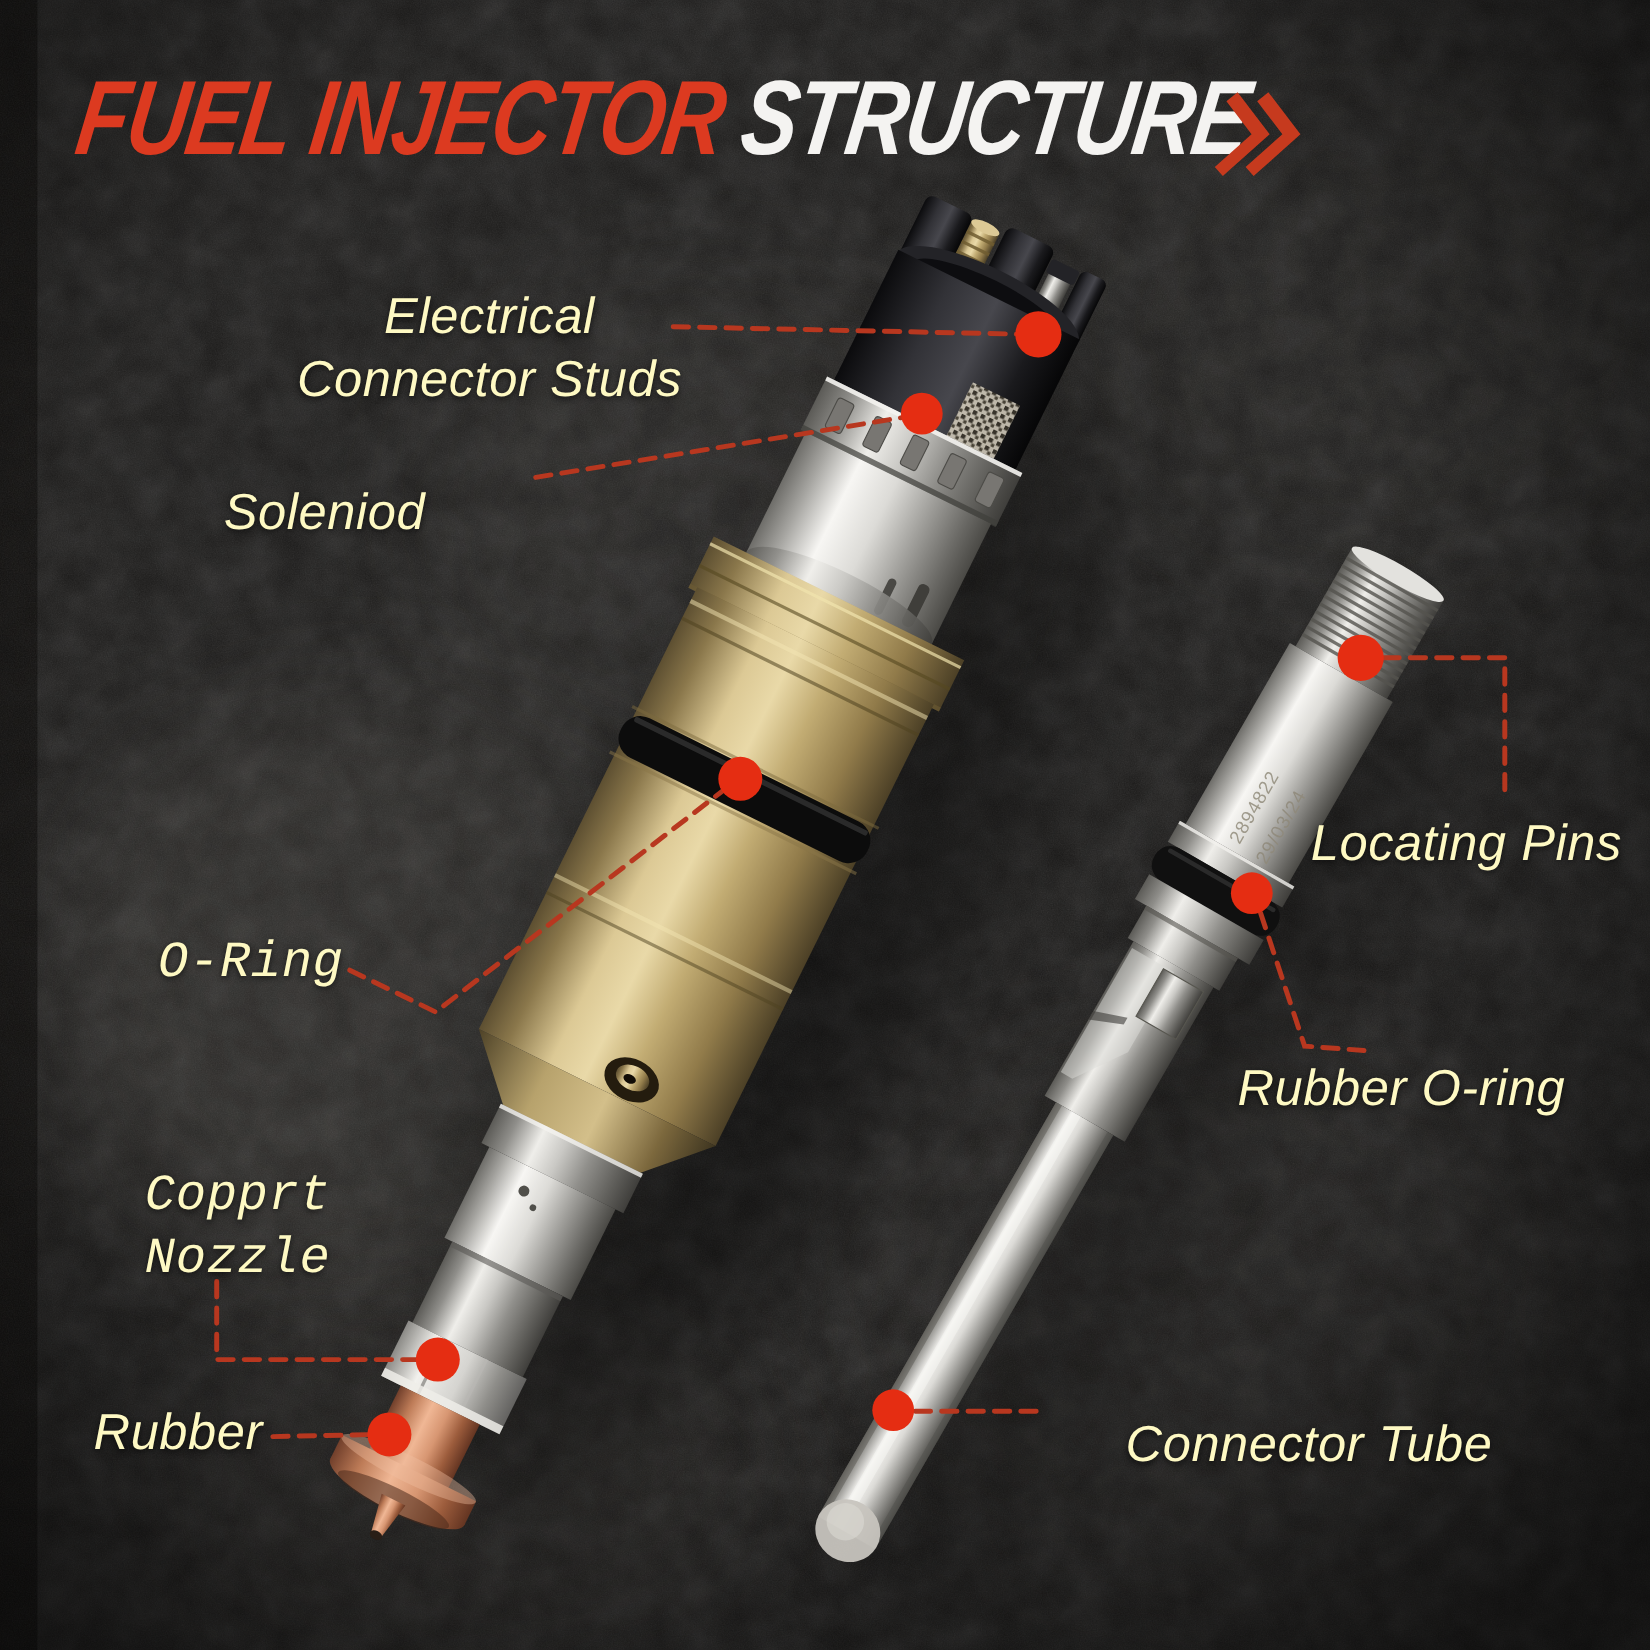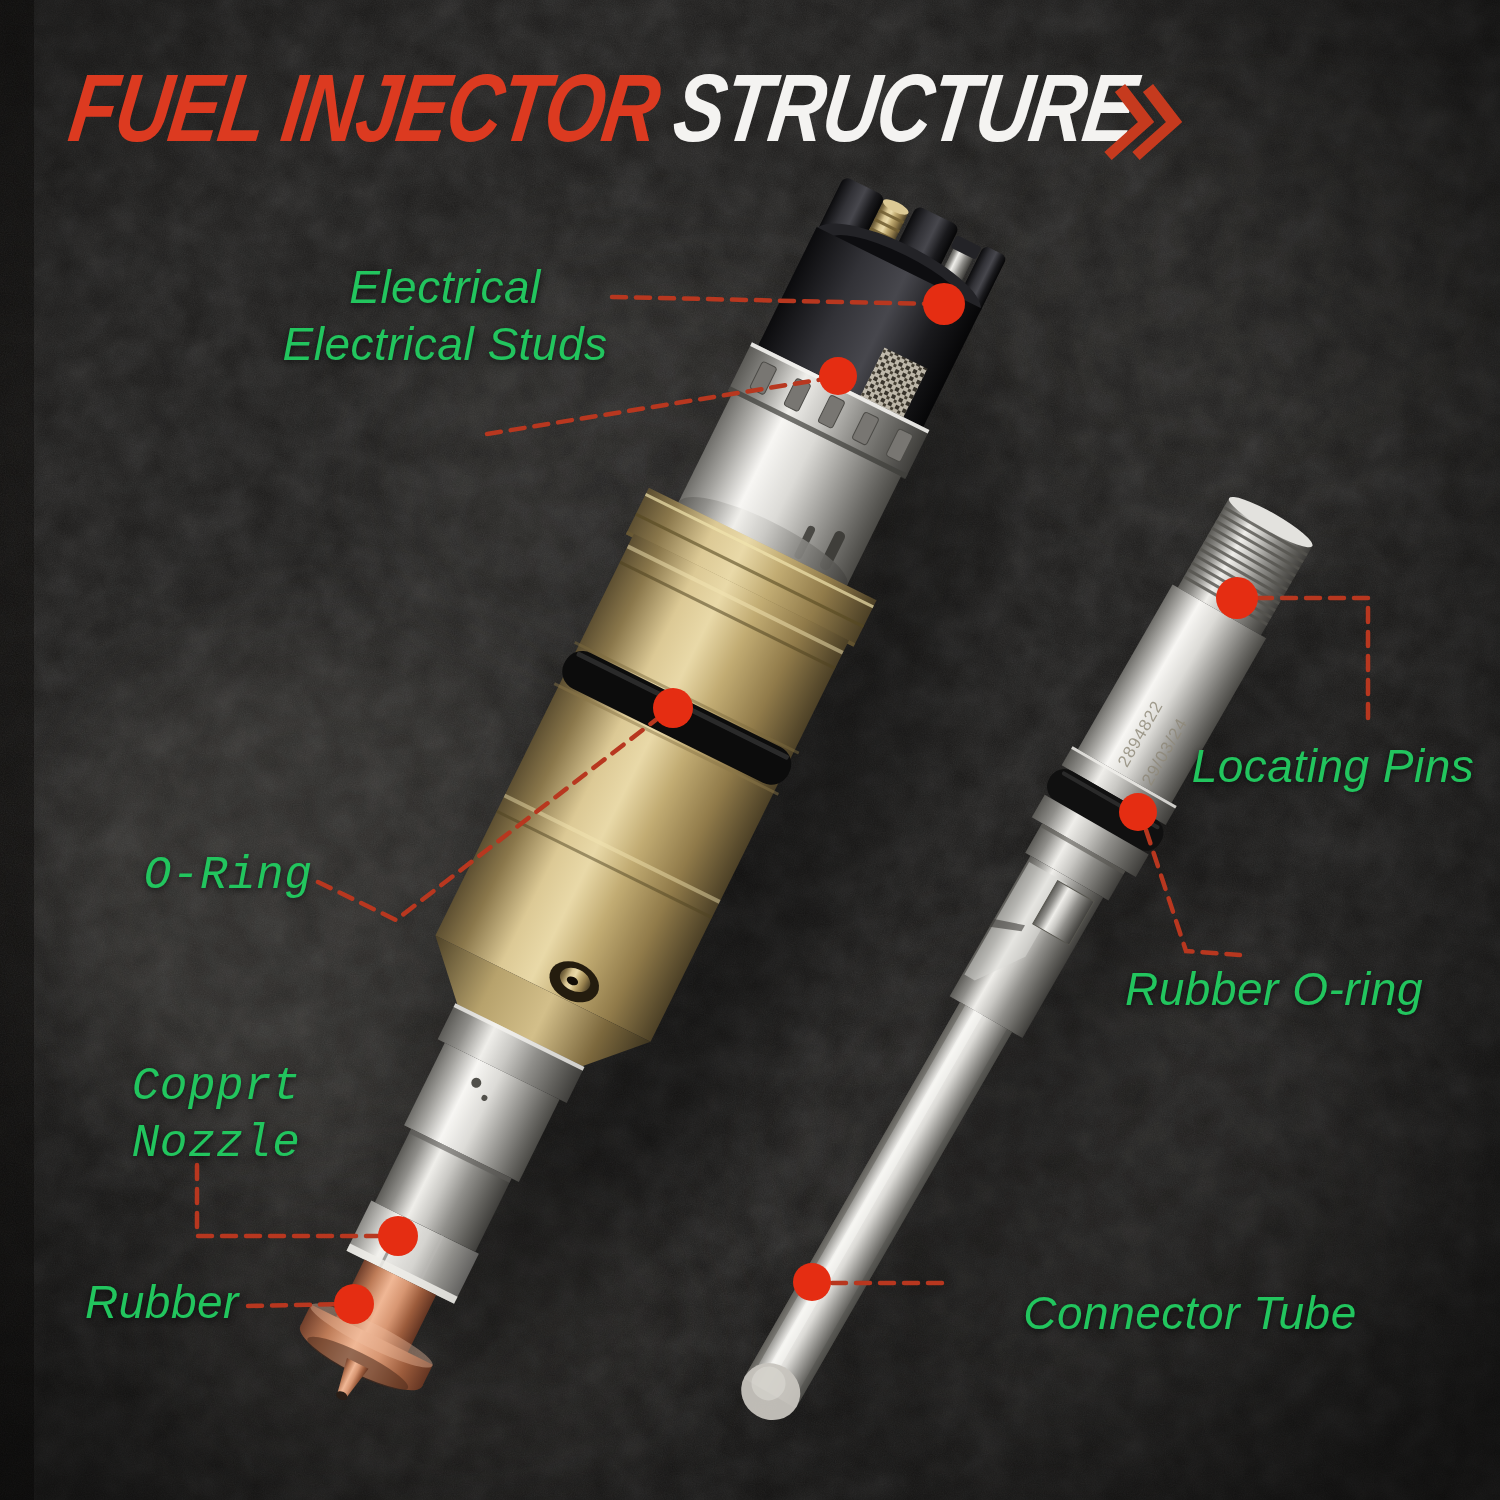--- a/index.html
+++ b/index.html
@@ -11,21 +11,21 @@
   .title{
     position:absolute;left:78px;top:58px;white-space:nowrap;
     font-style:italic;font-weight:900;font-size:96px;line-height:100px;
     letter-spacing:-2px;
     transform:skewX(-8deg) scaleX(.80);transform-origin:left top;
   }
   .title .t-red{color:#dc3a20;}
   .title .t-white{color:#f4f3f1;margin-left:22px;}
   .chevron{position:absolute;left:1106px;top:82px;}
   .lbl{
-    position:absolute;color:#22c55e;text-align:center;white-space:nowrap;
+    position:absolute;color:#fef9c3;text-align:center;white-space:nowrap;
     font-style:italic;font-weight:400;font-size:46px;line-height:57px;
     transform:translate(-50%,-50%);
     text-shadow:0 2px 6px rgba(0,0,0,.65);
     letter-spacing:.5px;
   }
 </style>
 </head>
 <body>
 
 <div class="stage">
@@ -293,24 +293,25 @@
   <div class="title">
     <span class="t-red">FUEL INJECTOR</span><span class="t-white">STRUCTURE</span>
   </div>
   <svg class="chevron" width="78" height="80" viewBox="0 0 78 80" style="transform:skewX(-10deg);">
     <polyline points="8,6 40,40 8,74" stroke="#c63a1e" stroke-width="12" fill="none"></polyline>
     <polyline points="36,6 68,40 36,74" stroke="#c63a1e" stroke-width="12" fill="none"></polyline>
   </svg>
 
   <div class="lbl" style="left:445px;top:316px;">
     <div>Electrical</div>
-    <div>Electrical Studs</div>
+    <div>Connector Studs</div>
   </div>
 
   <div class="lbl" style="left:295px;top:465px;">
+    <div>Soleniod</div>
   </div>
 
   <div class="lbl" style="left:228px;top:876px;font-family:Liberation Mono, monospace;">
     <div>O-Ring</div>
   </div>
 
   <div class="lbl" style="left:216px;top:1116px;font-family:Liberation Mono, monospace;">
     <div>Copprt</div>
     <div>Nozzle</div>
   </div>

